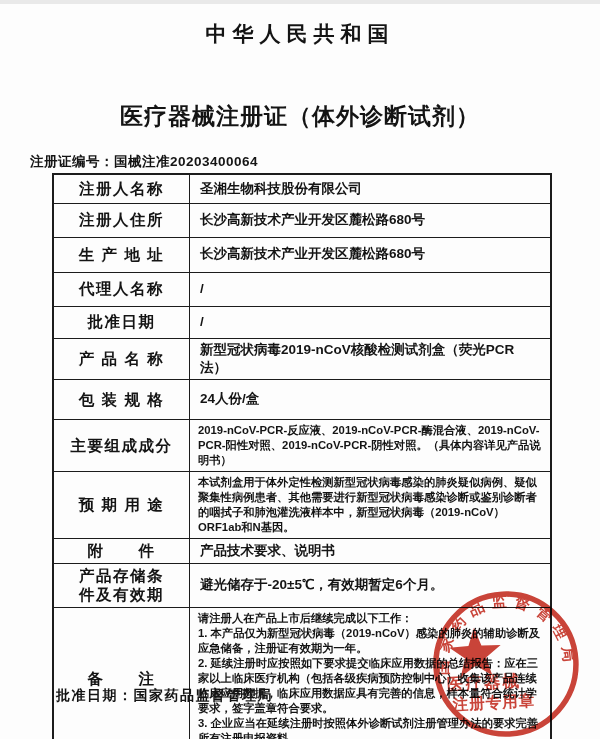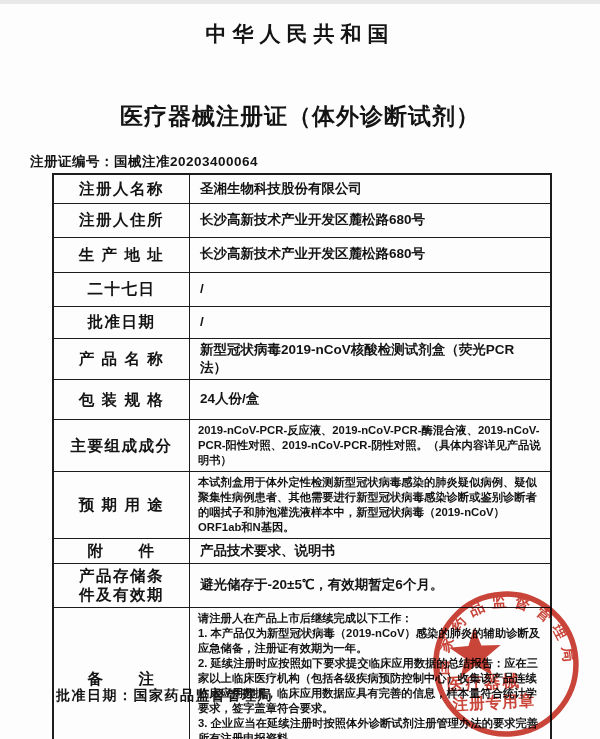--- a/index.html
+++ b/index.html
@@ -62,21 +62,21 @@
     </tr>
     <tr style="height:34px">
       <td class="lbl">注册人住所</td>
       <td class="val">长沙高新技术产业开发区麓松路680号</td>
     </tr>
     <tr style="height:35px">
       <td class="lbl">生 产 地 址</td>
       <td class="val">长沙高新技术产业开发区麓松路680号</td>
     </tr>
     <tr style="height:34px">
-      <td class="lbl">二十七日</td>
+      <td class="lbl">代理人名称</td>
       <td class="val">/</td>
     </tr>
     <tr style="height:32px">
       <td class="lbl">批准日期</td>
       <td class="val">/</td>
     </tr>
     <tr style="height:32px">
       <td class="lbl">产 品 名 称</td>
       <td class="val">新型冠状病毒2019-nCoV核酸检测试剂盒（荧光PCR法）</td>
     </tr>

